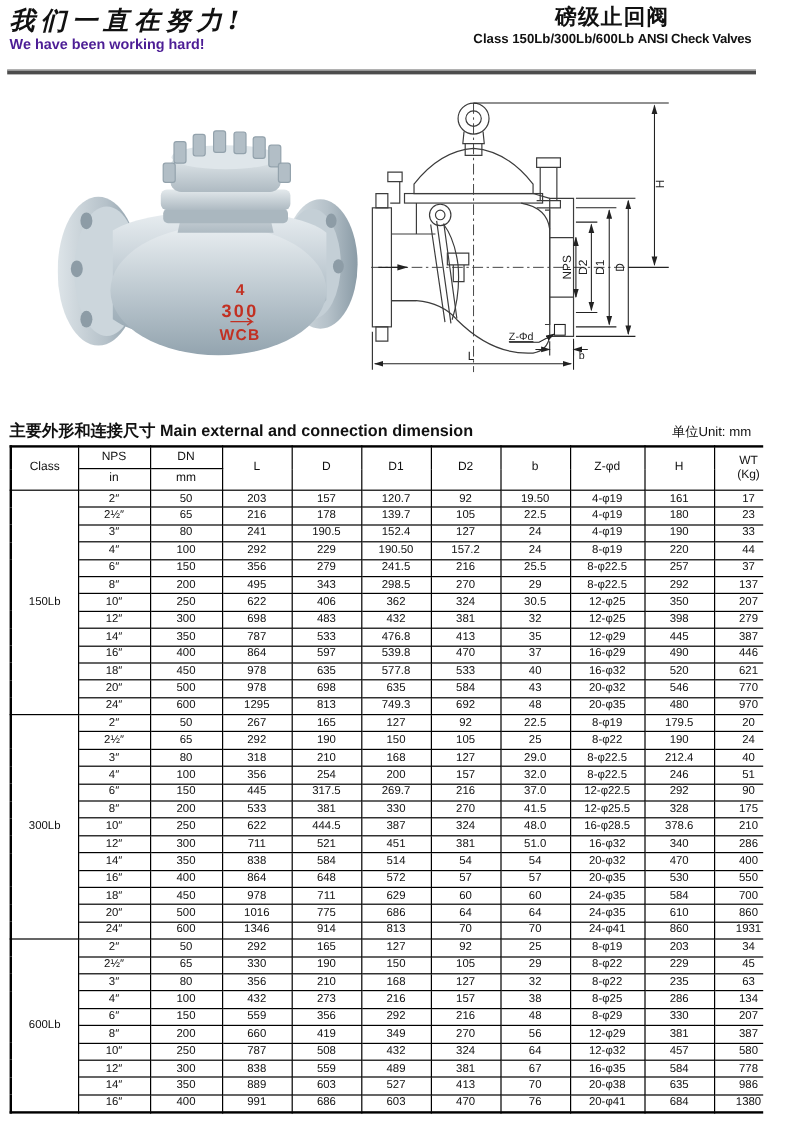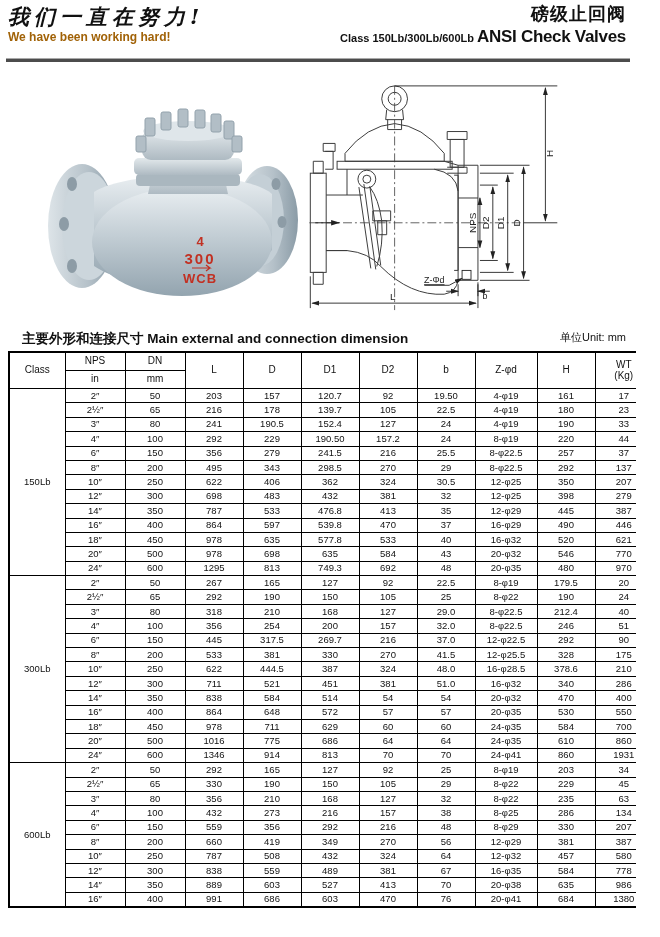--- a/index.html
+++ b/index.html
@@ -3,33 +3,33 @@
 <meta charset="utf-8">
 <style>
   html,body{margin:0;padding:0;background:#fff;}
   .page{position:relative;width:636px;height:937px;background:#fff;overflow:hidden;
         font-family:"Liberation Sans","DejaVu Sans",sans-serif;color:#111;}
   
   .page-header{display:flex;justify-content:space-between;align-items:flex-start;
                padding:4px 10px 0 8px;height:56px;box-sizing:border-box;}
   .slogan-zh{font-family:"DejaVu Serif","Liberation Serif",serif;font-style:italic;font-weight:bold;
              font-size:21px;letter-spacing:5px;line-height:1.2;}
-  .slogan-en{color:#a16207;font-weight:bold;font-size:12px;margin-top:1px;}
-  .product{text-align:right;}
+  .slogan-en{color:#4c1d95;font-weight:bold;font-size:12px;margin-top:1px;}
+  .product{text-align:center;}
   .product-zh{font-weight:bold;font-size:18px;letter-spacing:1px;line-height:1.15;}
   .product-en{font-weight:bold;font-size:11px;margin-top:2px;}
-  .product-en .ansi{font-size:17px;letter-spacing:-0.3px;margin-top:34px;}
+  .product-en .ansi{font-size:11px;letter-spacing:-0.3px;margin-top:34px;}
   .rule{height:3px;background:#4c4c4c;border-top:1px solid #a9a9a9;margin:2px 6px 0 6px;}
   
   .figures{display:flex;align-items:flex-start;height:268px;box-sizing:border-box;
            padding:12px 0 0 48px;}
   .drawing-wrap{margin-left:auto;}
   svg text{font-family:"Liberation Sans","DejaVu Sans",sans-serif;}
   
-  .section-head{display:flex;align-items:flex-start;padding:0 10px 3px 22px;}
+  .section-head{display:flex;align-items:center;padding:0 10px 3px 8px;margin-top:20px;}
   .section-title{font-weight:bold;font-size:13.5px;}
   .section-unit{margin-left:auto;font-weight:normal;font-size:11px;}
   
   table.dims{border-collapse:collapse;table-layout:fixed;width:644px;margin:0 8px;
              border:2px solid #000;}
   table.dims th,table.dims td{border:1px solid #000;text-align:center;vertical-align:middle;
              padding:0;line-height:1.05;overflow:hidden;white-space:nowrap;}
   table.dims th{font-size:10px;font-weight:normal;height:17px;}
   table.dims td{font-size:9.5px;height:13.4px;}
   td.class-cell{font-size:10px;}

